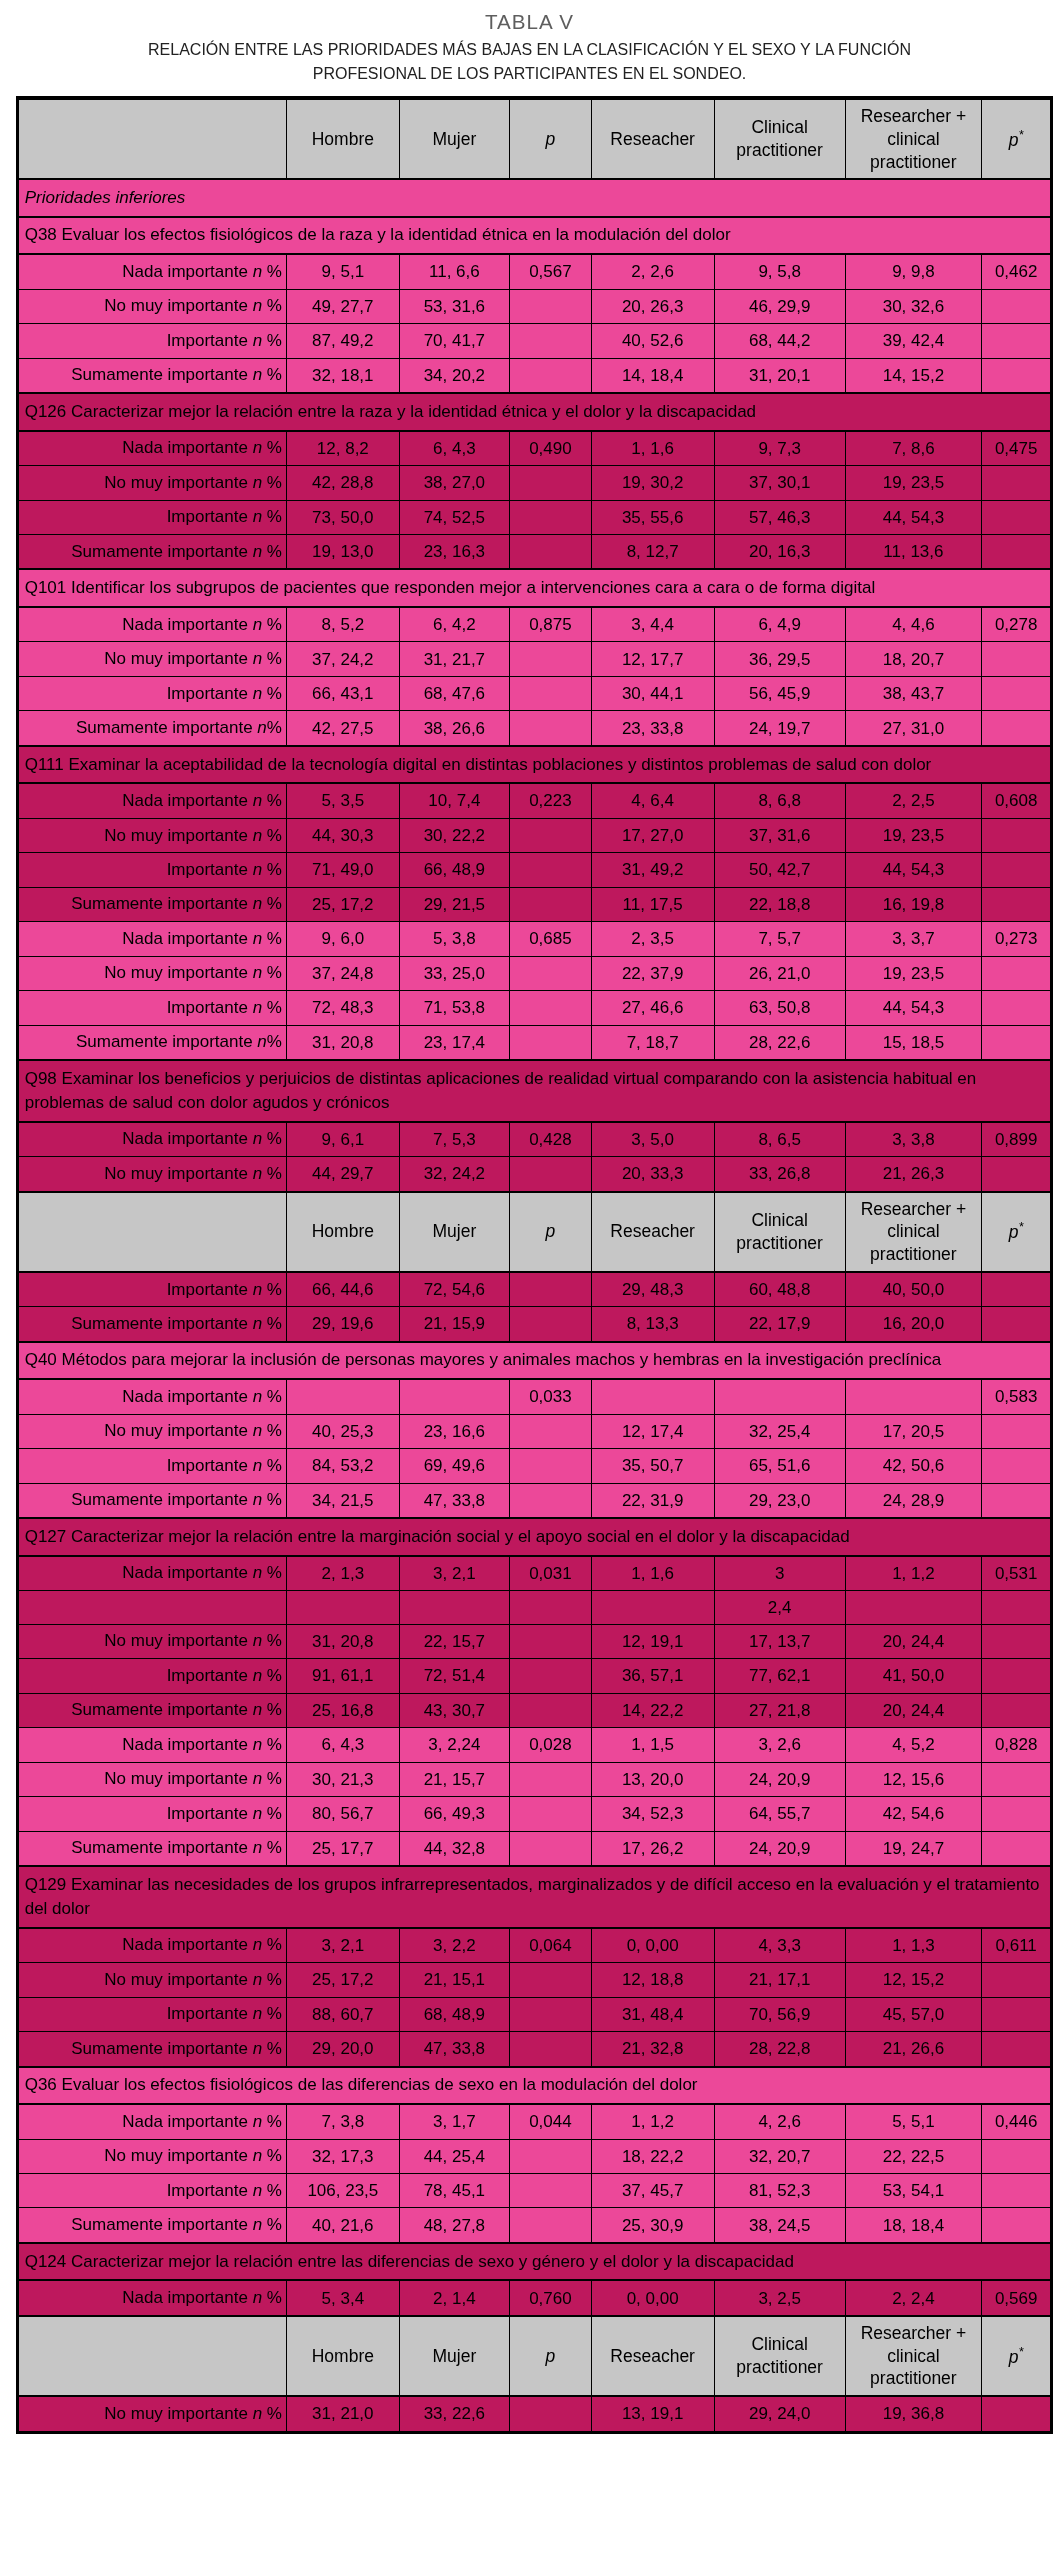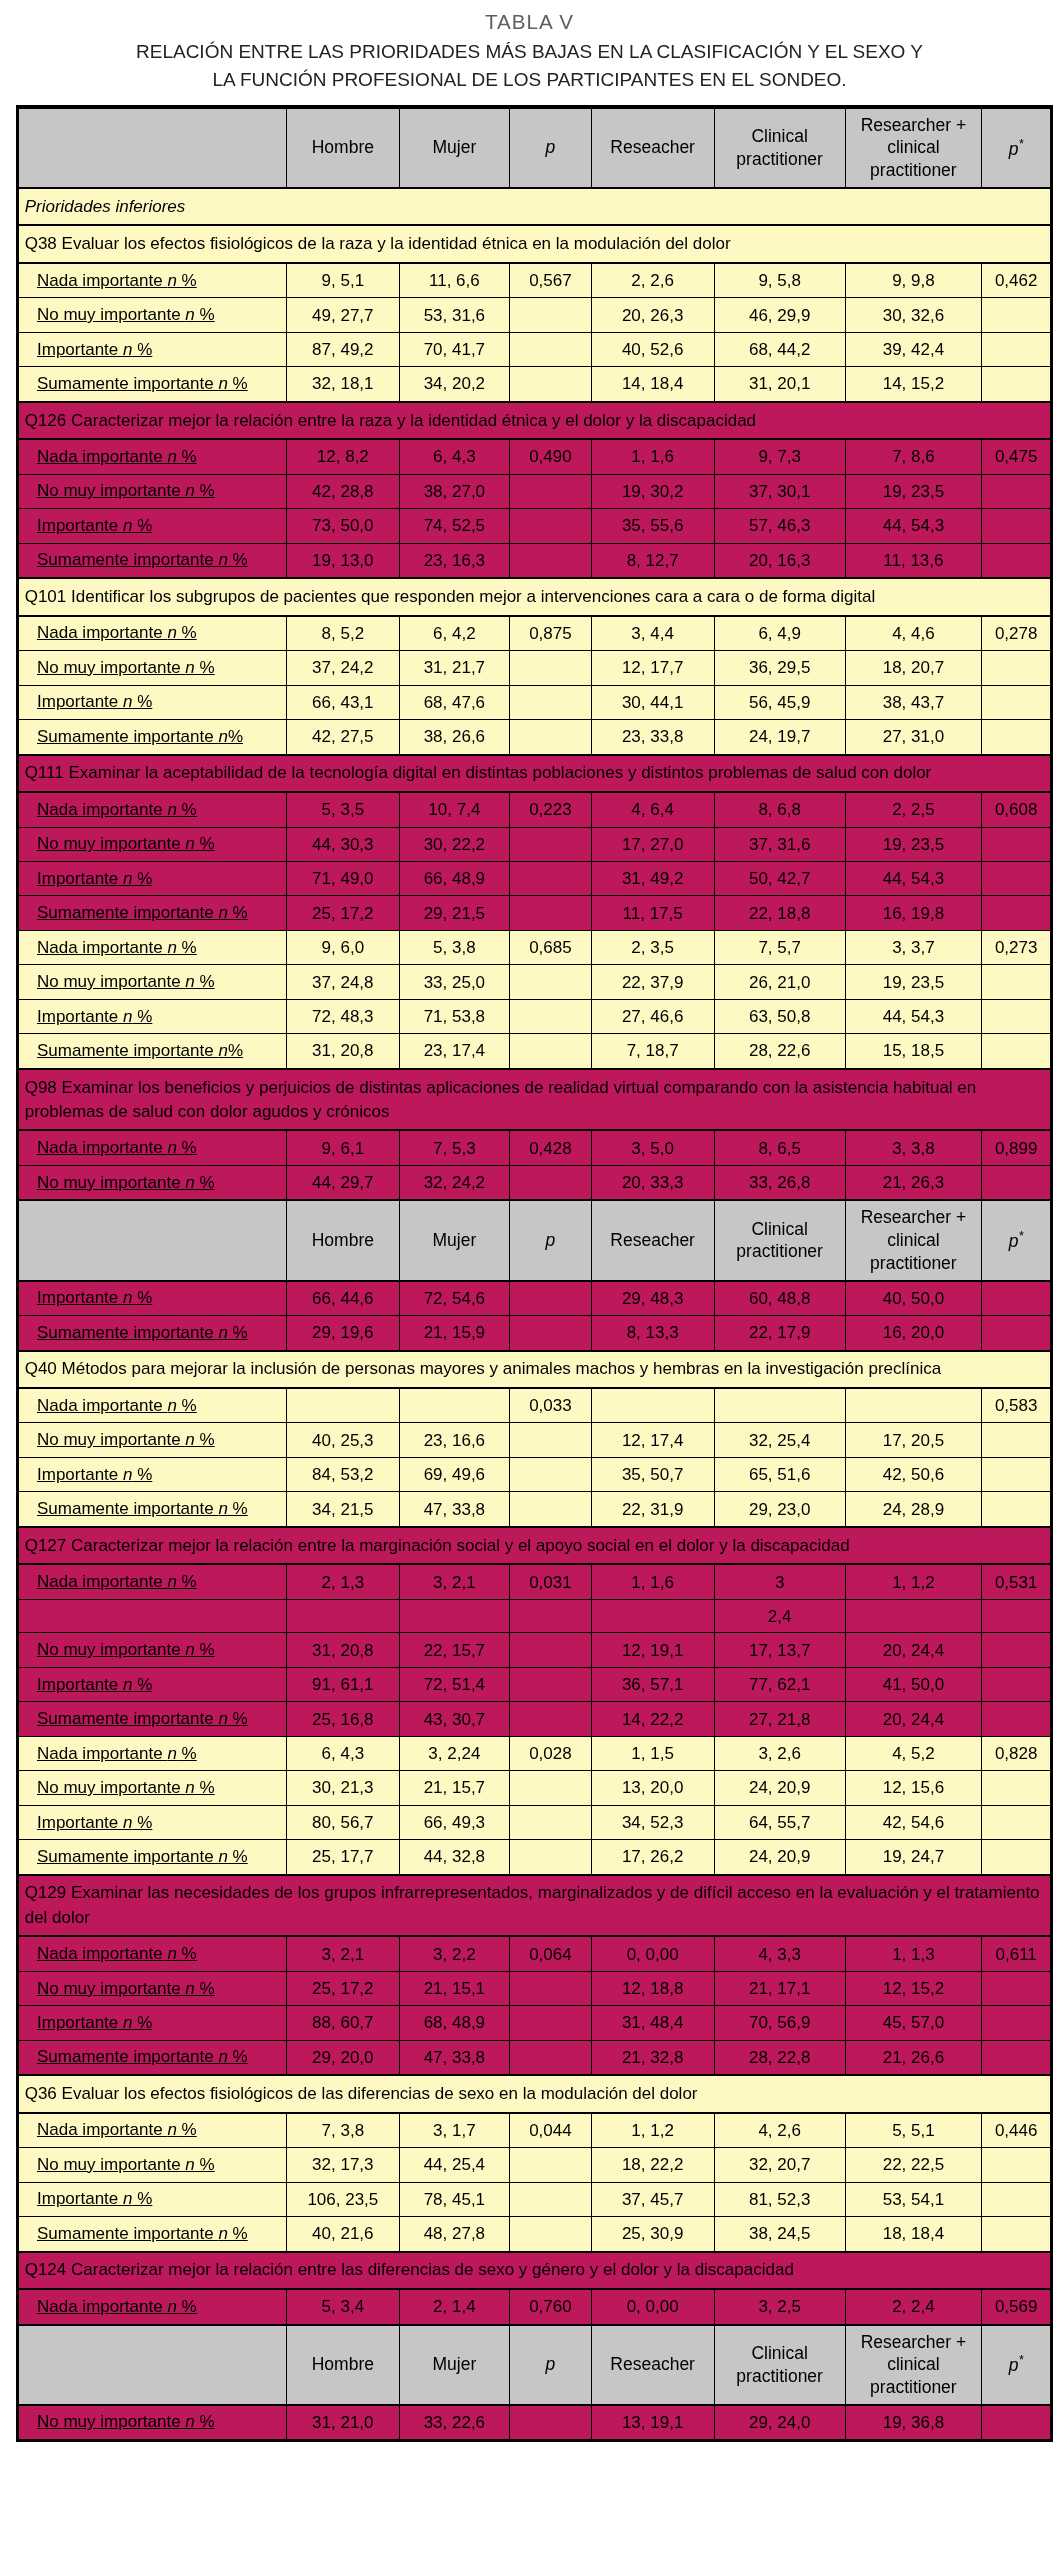--- a/index.html
+++ b/index.html
@@ -7,21 +7,21 @@
     width:1059px;min-height:3212px;
     font-family:"Liberation Sans","DejaVu Sans",sans-serif;
     color:#000;-webkit-font-smoothing:antialiased;
   }
   .title-block{padding:10.3px 0 8.2px;}
   .table-label{
     text-align:center;font-size:20.6px;letter-spacing:1px;
     color:#5e5e5e;font-weight:400;
   }
   .table-title{
-    text-align:center;font-size:19px;line-height:1.45;
+    text-align:center;font-size:16px;line-height:1.45;
     color:#222;max-width:788px;margin:4.1px auto 0;font-weight:400;
   }
   .table-wrap{
     border:2.6px solid #000;
     margin:3.1px 5.7px 12.4px 15.5px;
     background:#fff;
   }
   table{
     border-collapse:collapse;width:100%;table-layout:fixed;
     font-size:17px;color:#000;
@@ -38,25 +38,25 @@
   }
   tr.row-cols td i{font-style:italic;}
   .ast{vertical-align:super;font-size:0.72em;font-style:italic;}
   
   tr.row-intro td, tr.row-sec td{
     padding:5.7px 7.2px 5.7px 6.2px;line-height:1.42;
     border-top:2.1px solid #000;border-bottom:2.1px solid #000;
   }
   tr.row-intro td{font-style:italic;}
   
-  td.lbl{text-align:left;padding:5.7px 4.1px 5.7px 18.5px;line-height:1.3;vertical-align:middle;text-decoration:underline;}
+  td.lbl{text-align:right;padding:5.7px 4.1px 5.7px 18.5px;line-height:1.3;vertical-align:middle;}
   td.val{text-align:center;vertical-align:middle;padding:5.7px 2.1px;line-height:1.25;}
   .n-it{font-style:italic;}
   tr.shade{background:#be185d;}
-  tr.nosh{background:#fef9c3;}
+  tr.nosh{background:#ec4899;}
 </style>
 </head>
 <body>
 
 <div class="title-block">
   <div class="table-label">TABLA V</div>
   <div class="table-title">RELACIÓN ENTRE LAS PRIORIDADES MÁS BAJAS EN LA CLASIFICACIÓN Y EL SEXO Y LA FUNCIÓN PROFESIONAL DE LOS PARTICIPANTES EN EL SONDEO.</div>
 </div>
 
 <div class="table-wrap">

